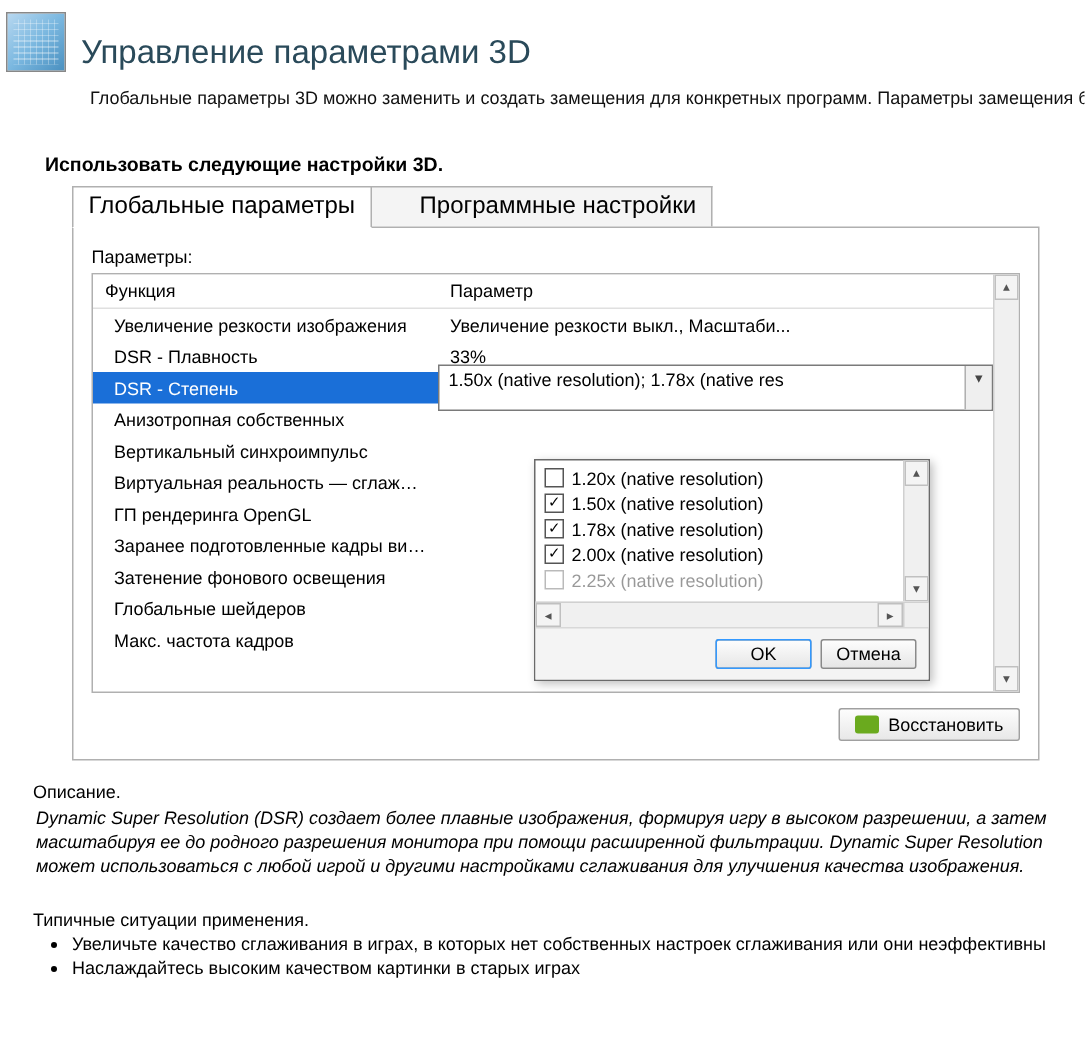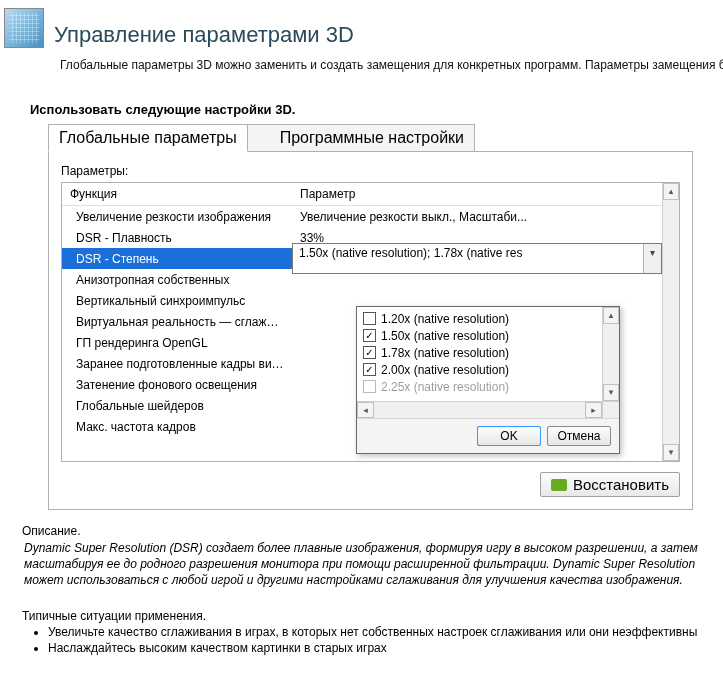--- a/index.html
+++ b/index.html
@@ -159,21 +159,21 @@
     text-align: right;
     margin-top: 10px;
   }
   .restore-btn {
     display: inline-flex;
     align-items: center;
     gap: 6px;
     border: 1px solid #a0a0a0;
     background: linear-gradient(#fdfdfd, #e8e8e8);
     padding: 3px 10px;
-    font-size: 15px;
+    font-size: 12px;
     cursor: pointer;
     border-radius: 2px;
   }
   .nv-badge {
     width: 16px; height: 12px;
     background: #6aaa1e;
     border-radius: 2px;
   }
   .desc-block {
     margin: 14px 20px 0 22px;

